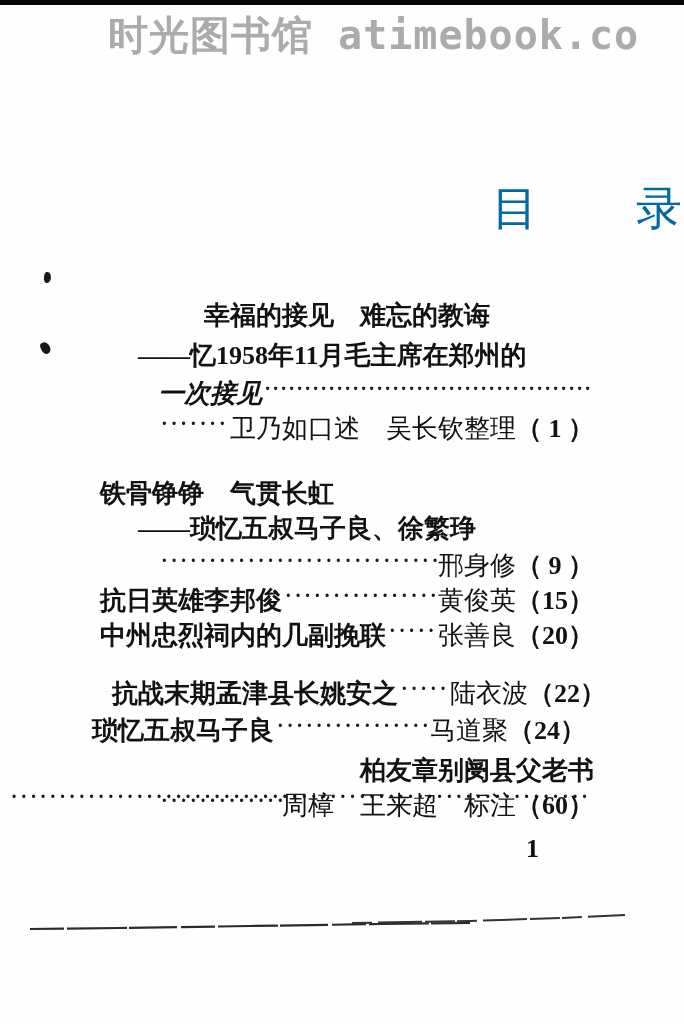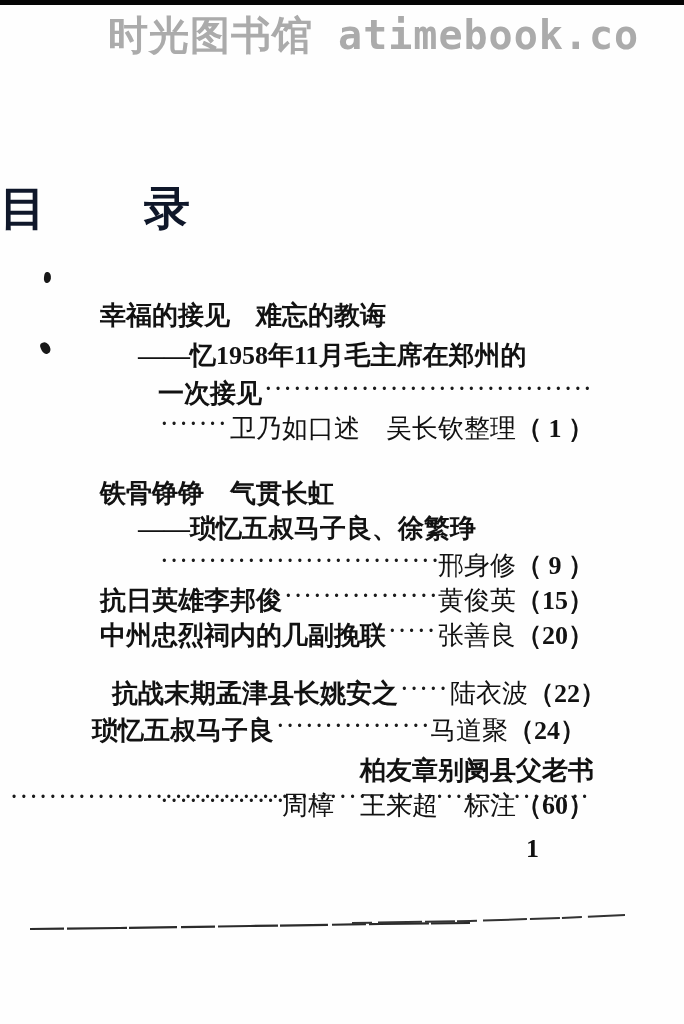--- a/index.html
+++ b/index.html
@@ -21,24 +21,24 @@
     width:600px;
     font-family:"DejaVu Sans Mono","Liberation Mono",monospace;
     font-size:40px;font-weight:bold;
     color:#ababab;
     white-space:nowrap;
     letter-spacing:1px;
   }
   .page-title{
     position:absolute;top:178px;left:0;
     width:100%;
-    text-align:left;
-    font-size:46px;font-weight:bold;
+    text-align:right;
+    font-size:46px;font-weight:normal;
     letter-spacing:2px;
-    color:#0f172a;
+    color:#0369a1;
   }
   .toc{position:absolute;top:0;left:0;width:100%;height:100%;}
   .toc-line{
     position:absolute;
     display:flex;
     align-items:flex-end;
     font-size:26px;line-height:31px;
     font-weight:600;
     white-space:nowrap;
     color:#121212;
@@ -75,29 +75,29 @@
   <div class="top-bar"></div>
 
   <div class="watermark">时光图书馆 atimebook.co</div>
 
   <div class="page-title">目　　录</div>
 
   <div class="ink-speck speck-1"></div>
   <div class="ink-speck speck-2"></div>
 
   <div class="toc" id="toc-container">
-      <div class="toc-line" style="top: 300px; left: 100px; width: 494px;">
+      <div class="toc-line" style="top: 300px; left: 100px; width: 494px; justify-content: center;">
       <span class="toc-title">幸福的接见　难忘的教诲</span>
 
     </div>
       <div class="toc-line" style="top: 340px; left: 138px; width: 456px;">
       <span class="toc-title">——忆1958年11月毛主席在郑州的</span>
 
     </div>
-      <div class="toc-line" style="top: 378px; left: 158px; width: 436px;">
+      <div class="toc-line" style="top: 378px; left: 158px; width: 436px; font-style: italic;">
       <span class="toc-title">一次接见</span>
       <span class="toc-leader">····························································</span>
 
     </div>
       <div class="toc-line" style="top: 413px; left: 158px; width: 436px;">
 
       <span class="toc-leader">····························································</span>
       <span class="toc-author">卫乃如口述　吴长钦整理</span>
       <span class="toc-page">（ 1 ）</span>
     </div>

